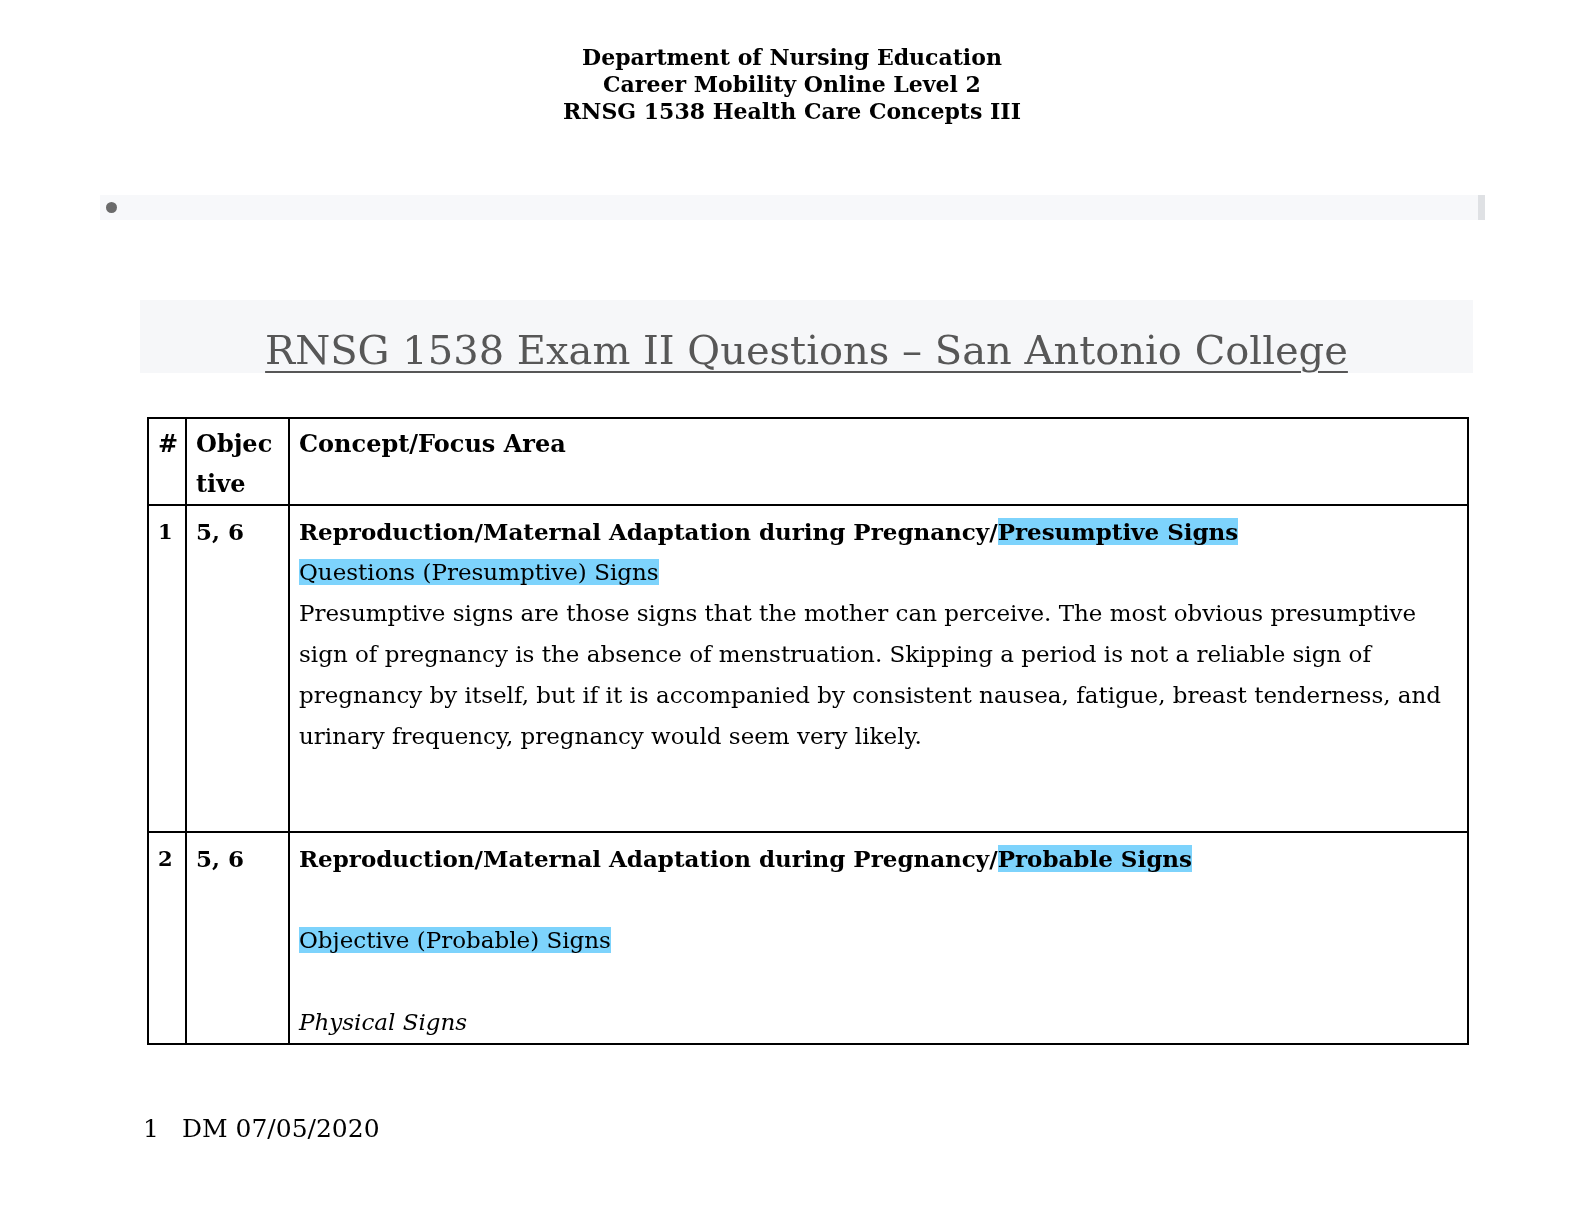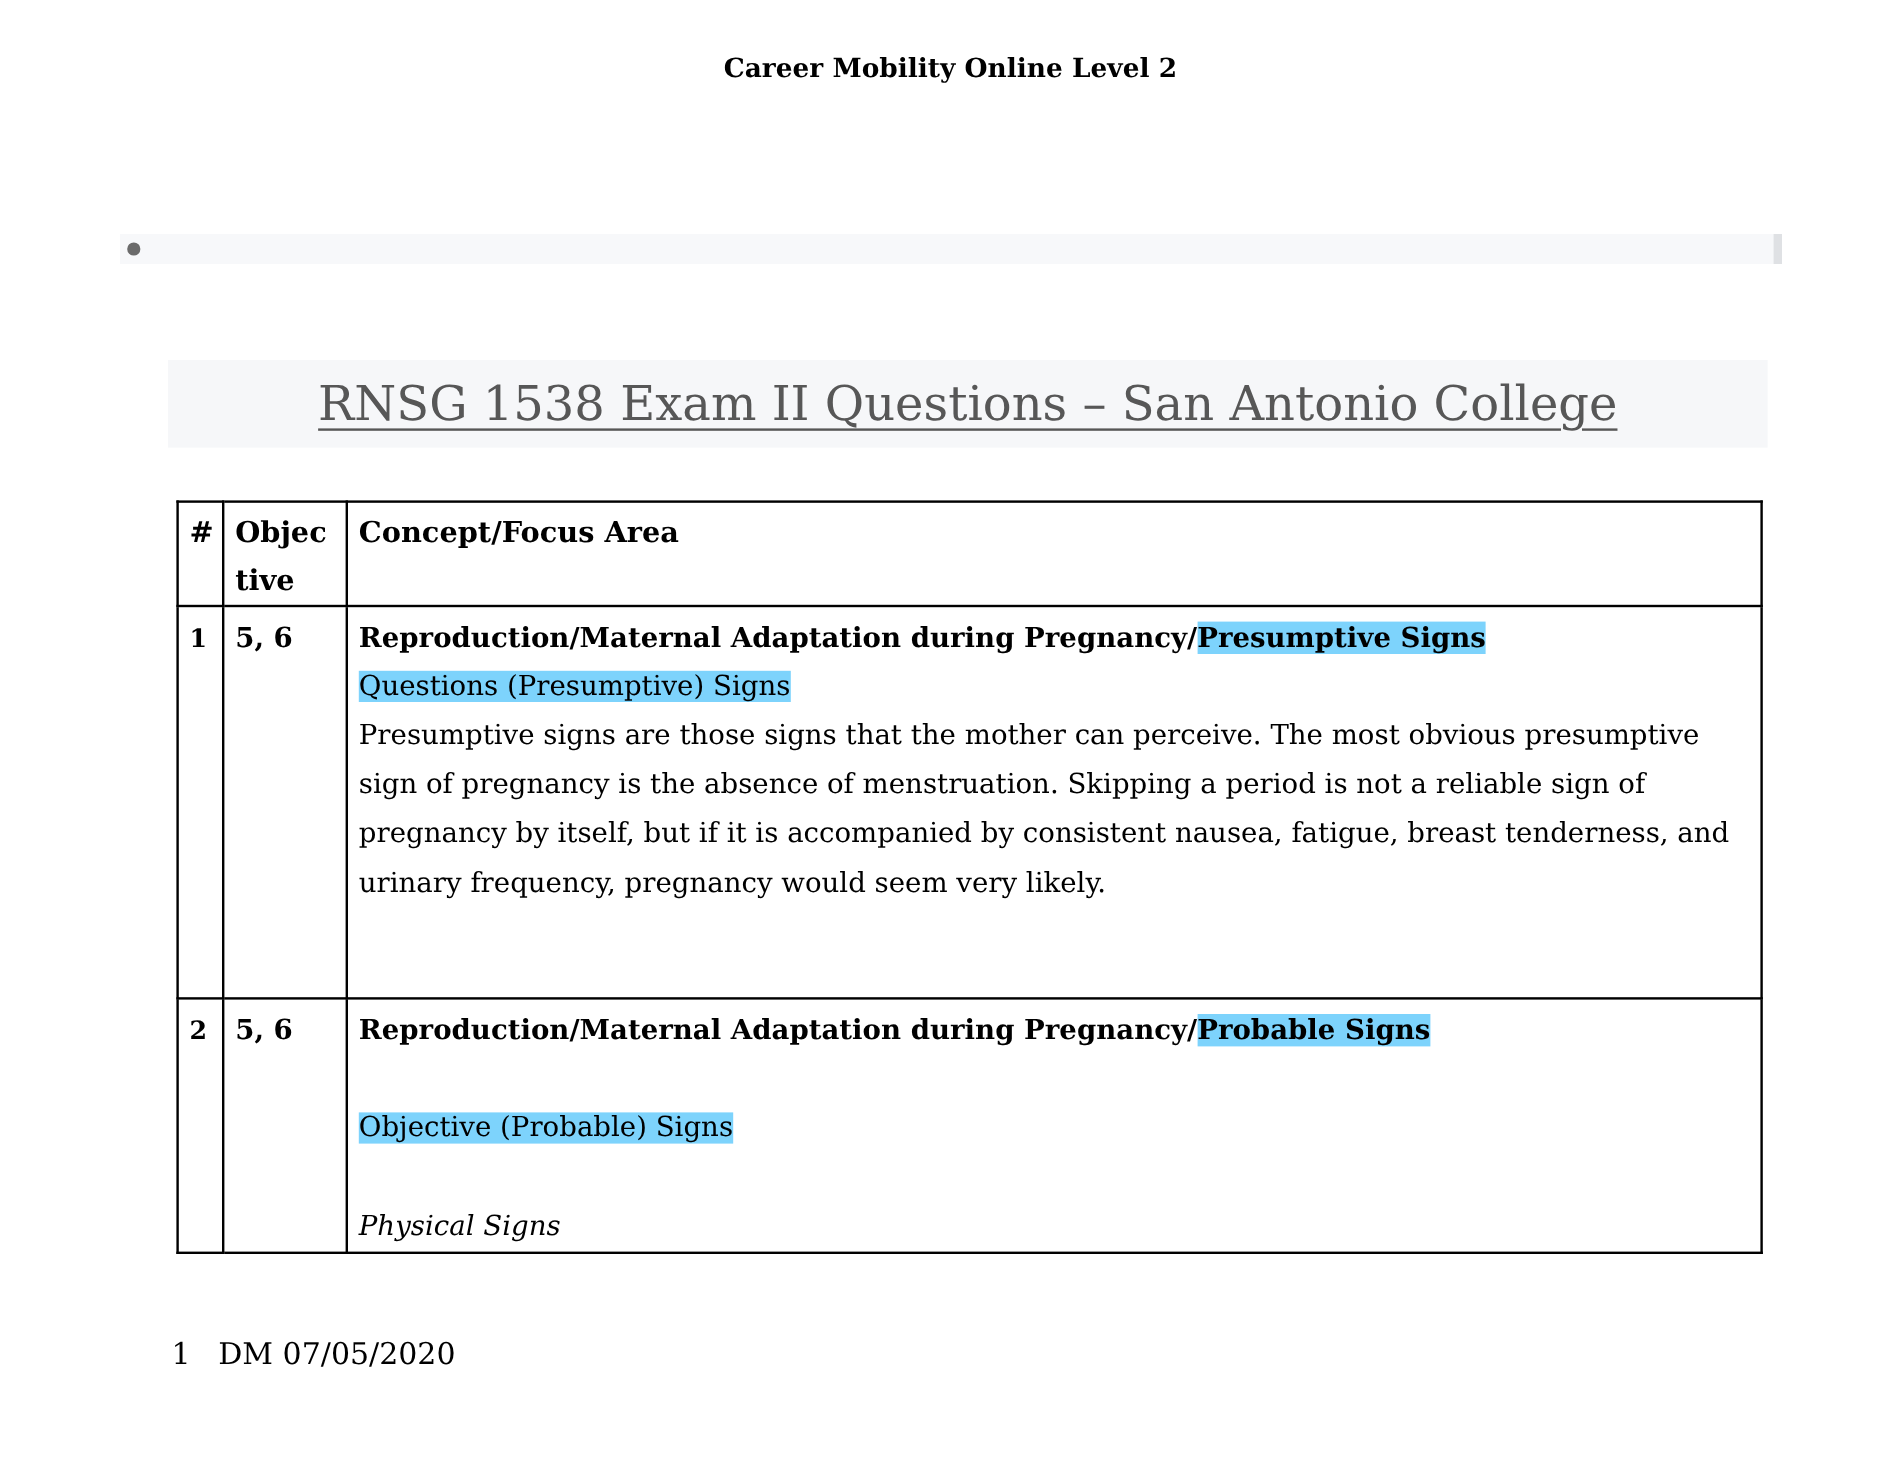--- a/index.html
+++ b/index.html
@@ -35,21 +35,21 @@
     position: absolute; right: 0; top: 0;
     width: 7px; height: 100%;
     background: #dfe1e4;
   }
 
   
   .title-band {
     position: absolute; left: 140px; top: 300px;
     width: 1333px; height: 73px;
     background: #f6f7f9;
-    display: flex; align-items: center; justify-content: center;
+    display: flex; align-items: flex-end; justify-content: center;
   }
   .doc-title {
     font-size: 40px;
     color: #575757;
     text-decoration: underline;
     text-decoration-thickness: 2px;
     text-underline-offset: 7px;
   }
 
   
@@ -90,21 +90,23 @@
   .page-footer {
     position: absolute; left: 143px; top: 1112px;
     font-size: 25px; line-height: 34px;
     display: flex; gap: 23px;
   }
 </style>
 </head>
 <body>
 
 <div class="doc-header">
+  <div>Department of Nursing Education</div>
   <div>Career Mobility Online Level 2</div>
+  <div>RNSG 1538 Health Care Concepts III</div>
 </div>
 
 <div class="top-strip">
   <span class="bullet"></span>
   <span class="strip-end"></span>
 </div>
 
 <div class="title-band">
   <span class="doc-title">RNSG 1538 Exam II Questions – San Antonio College</span>
 </div>

